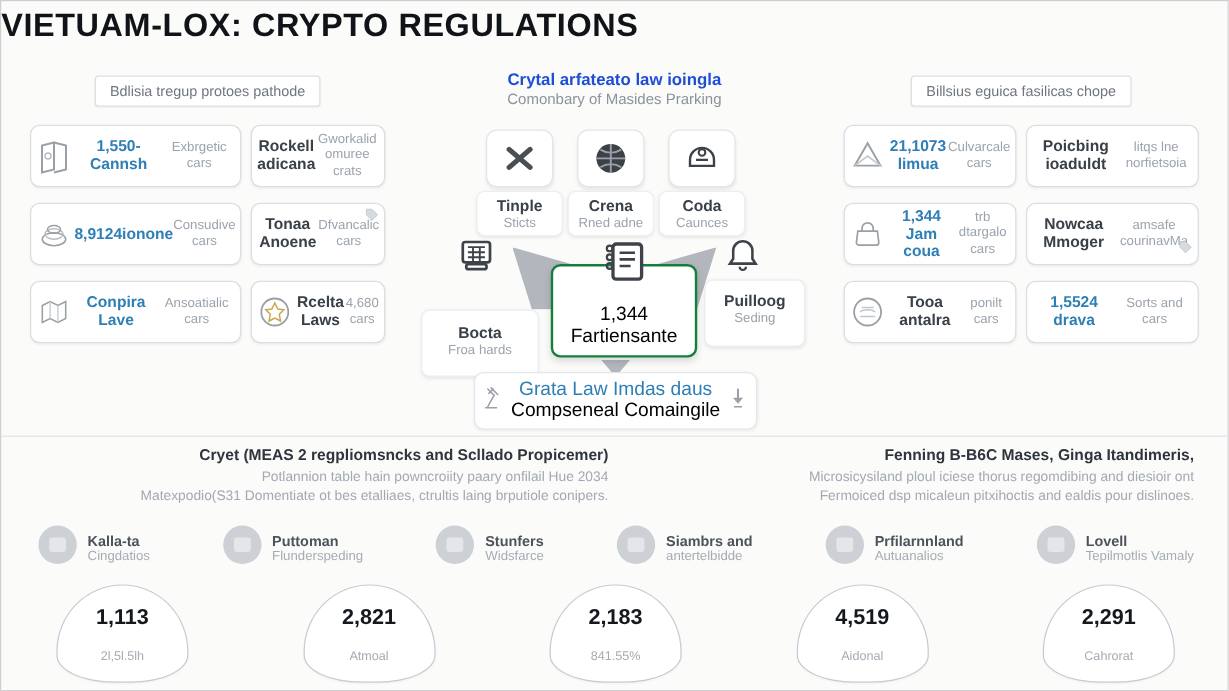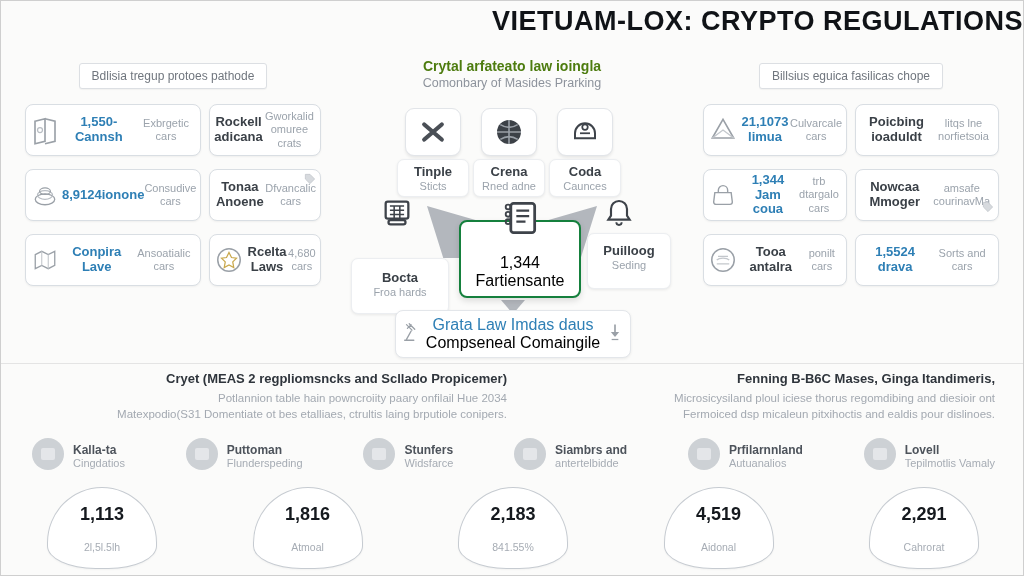--- a/index.html
+++ b/index.html
@@ -1,19 +1,19 @@
 <!DOCTYPE html>
 <html><head>
 <meta charset="utf-8">
 <style>
   html,body { margin:0; padding:0; background:#e9e9e9; }
   .canvas { position:relative; width:1024px; height:576px; background:#fbfbfa;
     border:1px solid #cfcfcf; box-sizing:border-box; overflow:hidden;
     font-family:"Liberation Sans", sans-serif; margin:0 auto; }
-  .title { position:absolute; top:5px; left:0; width:100%; text-align:right;
+  .title { position:absolute; top:5px; left:0; width:100%; text-align:left;
     font-size:27px; font-weight:bold; color:#101317; letter-spacing:.5px; }
 
   
   .side-panel { position:absolute; width:296px; top:62px; }
   .left-panel { left:24px; } .right-panel { left:702px; }
   .chip { background:#fff; border:1px solid #dcdfe3; border-radius:3px; padding:5px 12px;
     font-size:12px; color:#70767e; text-align:center; width:max-content; margin:0 auto 15px;
     box-shadow:0 1px 1px rgba(0,0,0,.04); }
   .card-grid { display:grid; grid-template-columns:1fr 1fr; gap:13px 8px; }
   .card { position:relative; height:52px; background:#fff; border:1px solid #d9dee3;
@@ -24,21 +24,21 @@
     display:flex; justify-content:center; }
   .corner-icon { position:absolute; top:2px; right:3px; }
   .corner-icon.br { top:auto; bottom:2px; }
   .card-title { font-size:13px; font-weight:bold; color:#3a4047; line-height:1.15; }
   .card-title.accent { color:#2e7fb5; }
   .card-sub { font-size:11px; color:#9ba3ac; line-height:1.2; }
 
   
   .center-panel { position:absolute; left:350px; top:57px; width:322px; height:305px; }
   .center-head { text-align:center; }
-  .center-head .h1 { font-size:14px; font-weight:bold; color:#4d7c0f; }
+  .center-head .h1 { font-size:14px; font-weight:bold; color:#1d4ed8; }
   .center-head .h2 { font-size:12.5px; color:#8d939c; margin-top:2px; }
   .icon-box { position:absolute; width:54px; height:46px; background:#fff; border:1px solid #e2e5e9;
     border-radius:9px; box-shadow:0 2px 3px rgba(0,0,0,.08); display:flex; align-items:center;
     justify-content:center; z-index:2; }
   .label-box { position:absolute; background:#fff; border:1px solid #eceef1; border-radius:7px;
     box-shadow:0 1px 3px rgba(0,0,0,.08); text-align:center; padding:4px 2px; box-sizing:border-box; z-index:2; }
   .label-box .lb1 { font-size:13px; font-weight:bold; color:#3a4047; }
   .label-box .lb2 { font-size:11px; color:#9ba3ac; margin-top:1px; }
   .funnel { position:absolute; width:58px; height:52px; background:#b3b7bd; z-index:1; }
   .funnel.fl { left:76px; top:148px; clip-path:polygon(0 0, 100% 32%, 100% 100%, 28% 100%); }
@@ -396,21 +396,21 @@
         </div>
     </div>
   </div>
 
   <div class="stats">
     <div class="stat-blob">
       <div class="stat-value">1,113</div>
       <div class="stat-label">2l,5l.5lh</div>
     </div>
     <div class="stat-blob">
-      <div class="stat-value">1,816</div>
+      <div class="stat-value">2,821</div>
       <div class="stat-label">Atmoal</div>
     </div>
     <div class="stat-blob">
       <div class="stat-value">2,183</div>
       <div class="stat-label">841.55%</div>
     </div>
     <div class="stat-blob">
       <div class="stat-value">4,519</div>
       <div class="stat-label">Aidonal</div>
     </div>

